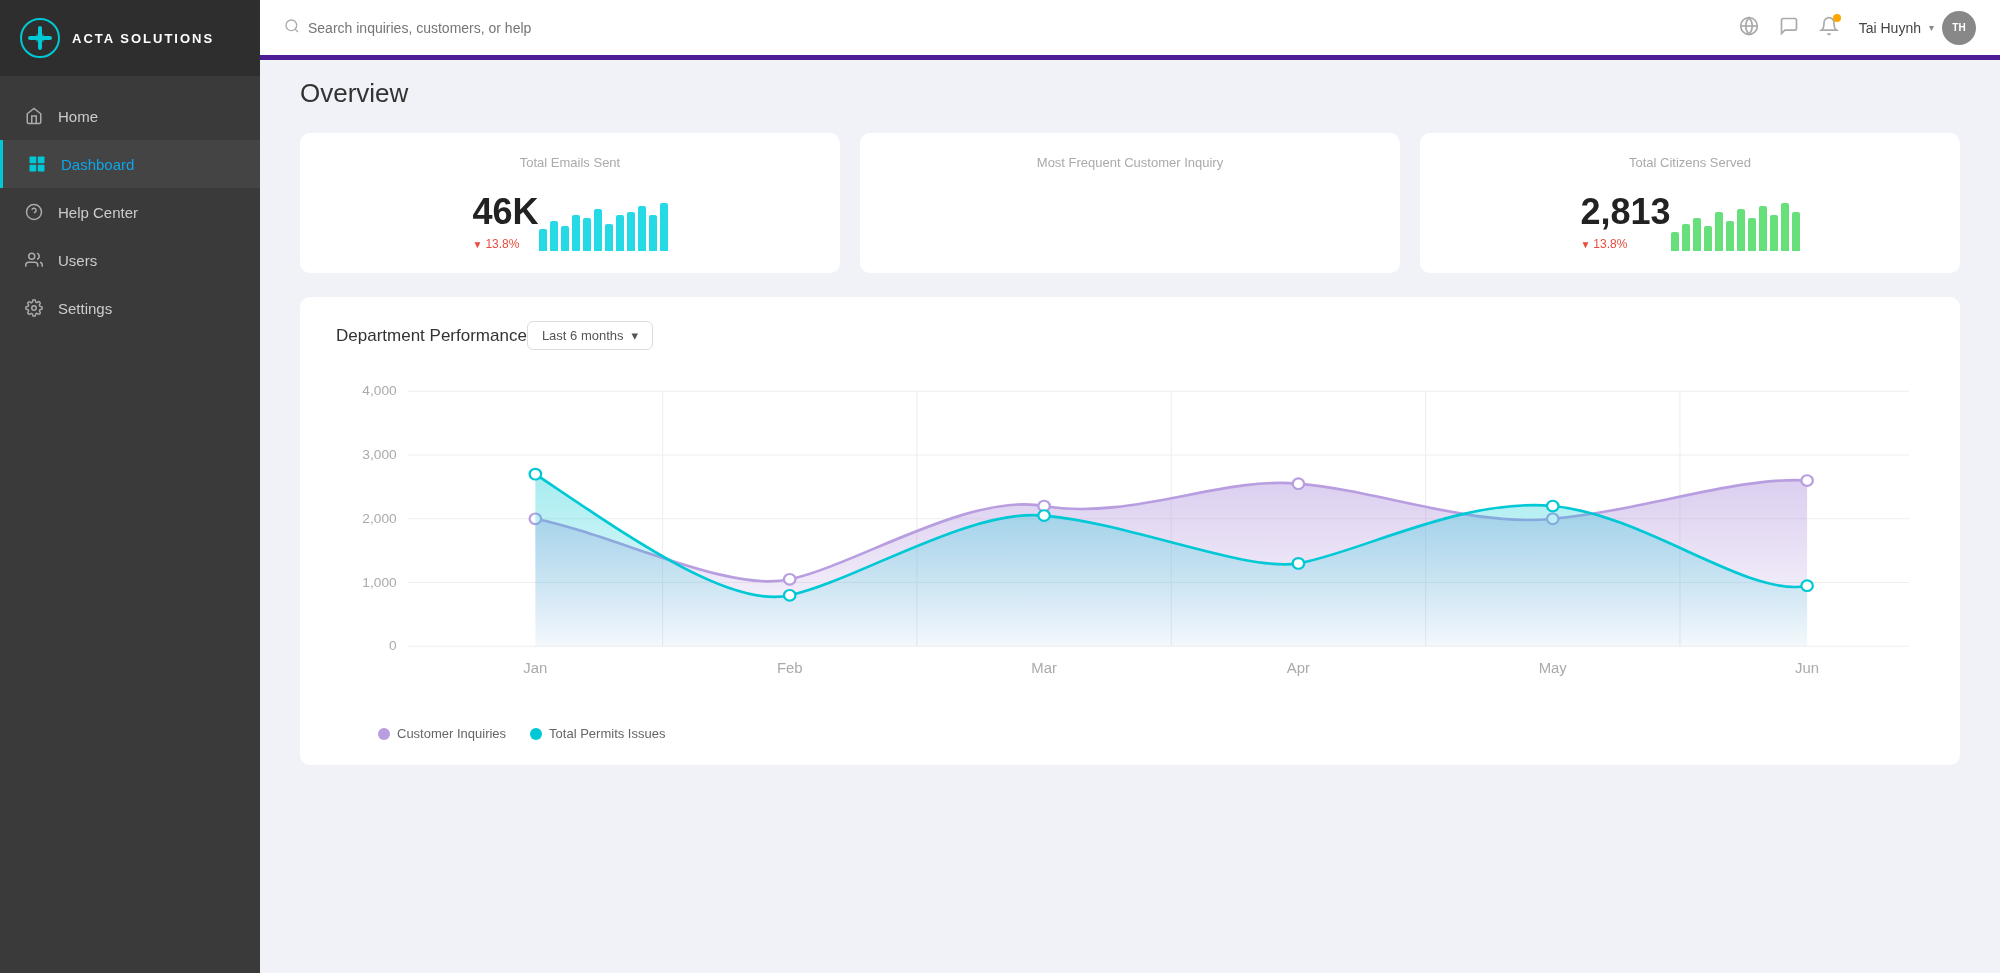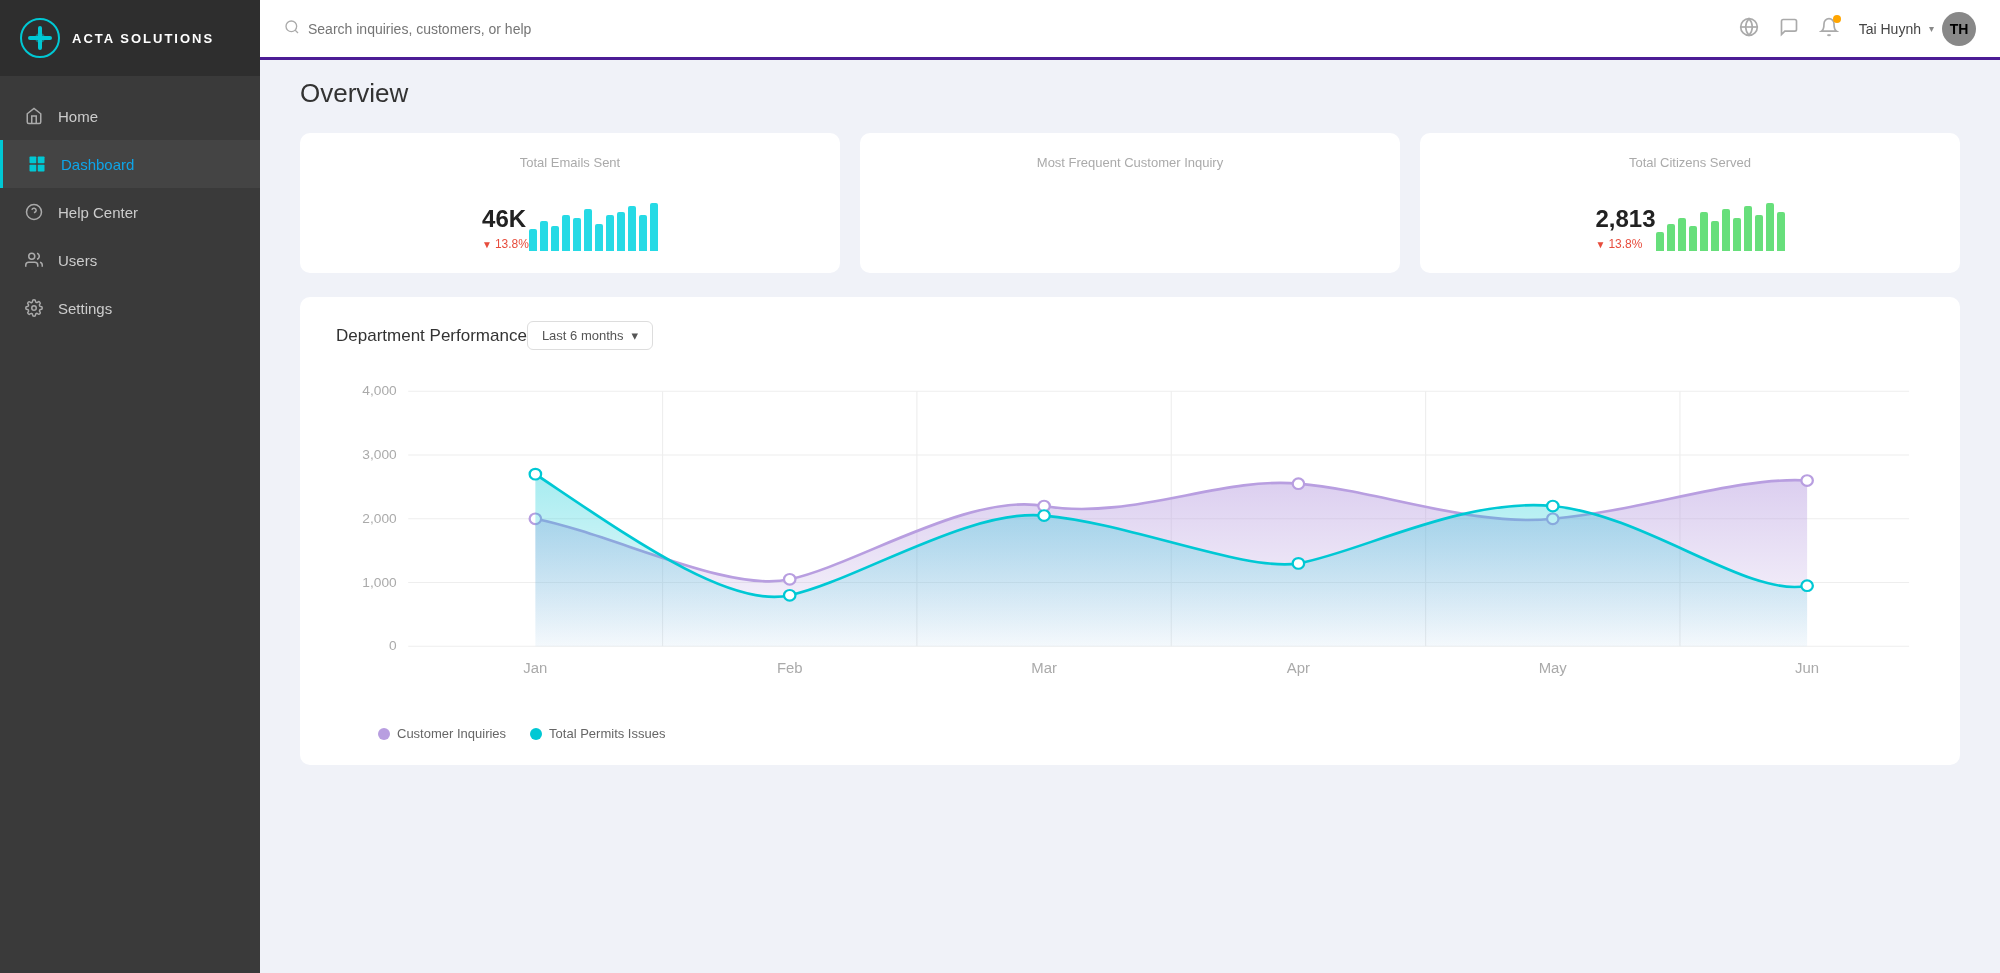--- a/index.html
+++ b/index.html
@@ -69,21 +69,21 @@
     }
 
     
     #topbar {
       background: #fff;
       height: 60px;
       display: flex;
       align-items: center;
       padding: 0 24px;
       gap: 12px;
-      border-bottom: 3px solid #4c1d95;
+      border-bottom: 5px solid #4c1d95;
       flex-shrink: 0;
     }
     .search-wrap {
       display: flex;
       align-items: center;
       gap: 8px;
       flex: 1;
       max-width: 500px;
     }
     .search-icon-wrap { color: #aaa; }
@@ -120,21 +120,21 @@
       cursor: pointer;
     }
     .user-name { font-size: 14px; color: #444; text-align: center; }
     .chevron { font-size: 10px; color: #888; }
     .avatar {
       width: 34px; height: 34px;
       border-radius: 50%;
       background: #888;
       overflow: hidden;
       display: flex; align-items: center; justify-content: center;
-      font-size: 14px; color: #000000; font-weight: bold;
+      font-size: 10px; color: #ffffff; font-weight: bold;
     }
 
     
     #content {
       flex: 1;
       overflow-y: auto;
       padding: 18px 40px;
       background: #f0f2f8;
     }
 
@@ -166,21 +166,21 @@
       font-size: 13px;
       color: #aaa;
       margin-bottom: 8px;
     }
     .stat-row {
       display: flex;
       align-items: flex-end;
       justify-content: space-between;
     }
     .stat-value {
-      font-size: 24px;
+      font-size: 36px;
       font-weight: 600;
       color: #222;
     }
     .stat-value.bold { font-weight: 700; font-size: 28px; }
     .stat-change {
       font-size: 12px;
       color: #e74c3c;
       display: flex;
       align-items: center;
       gap: 3px;

